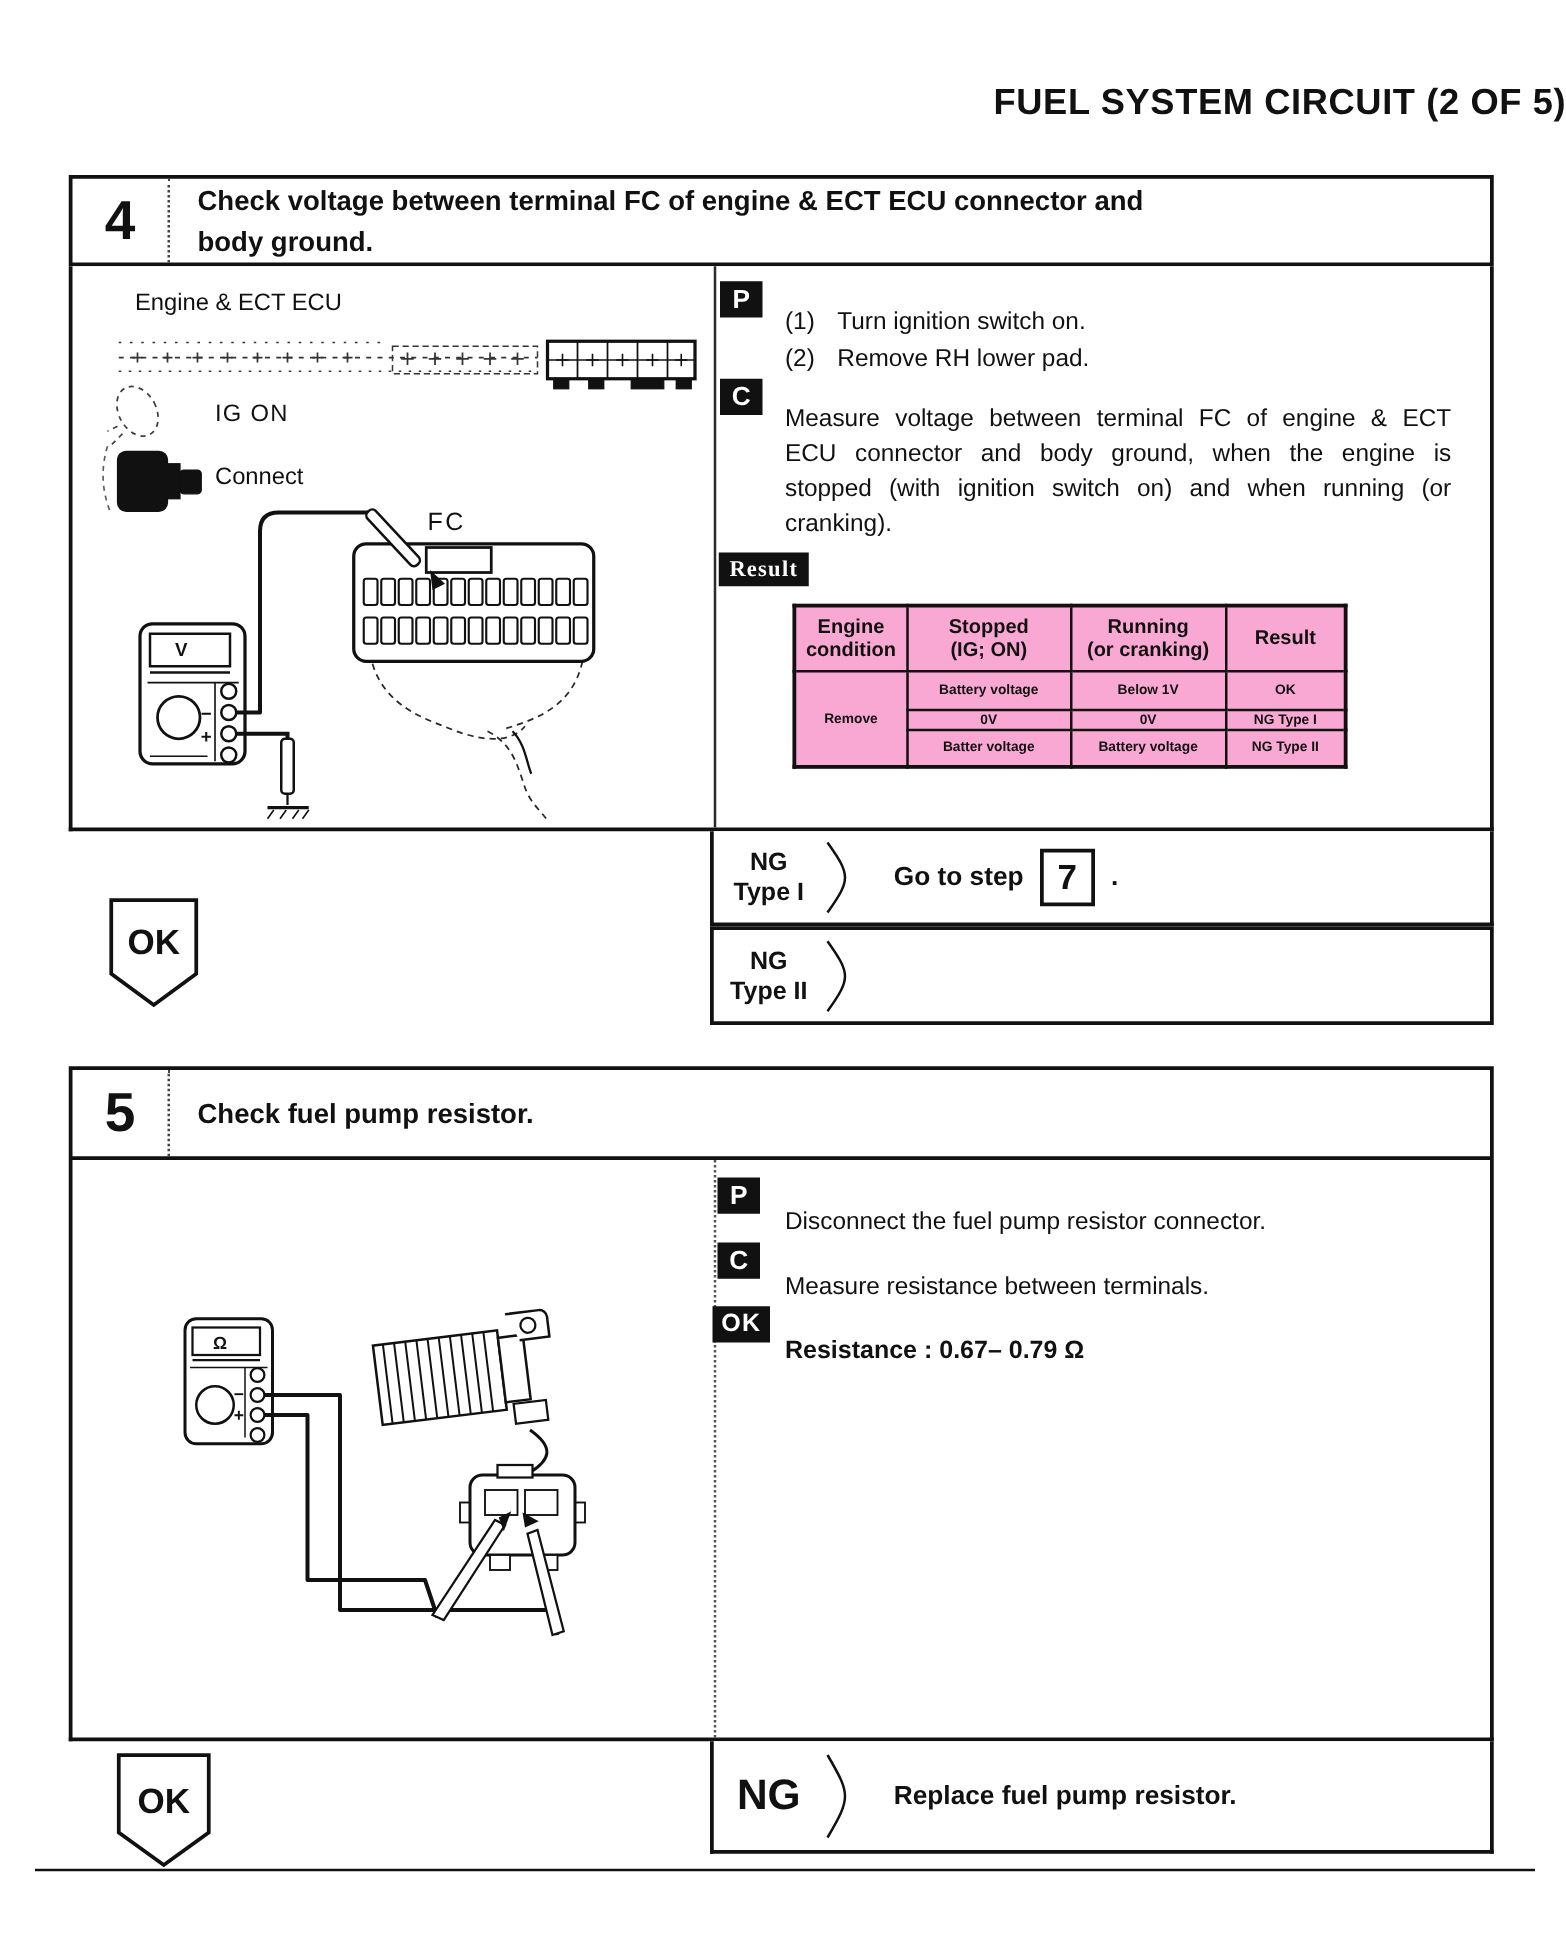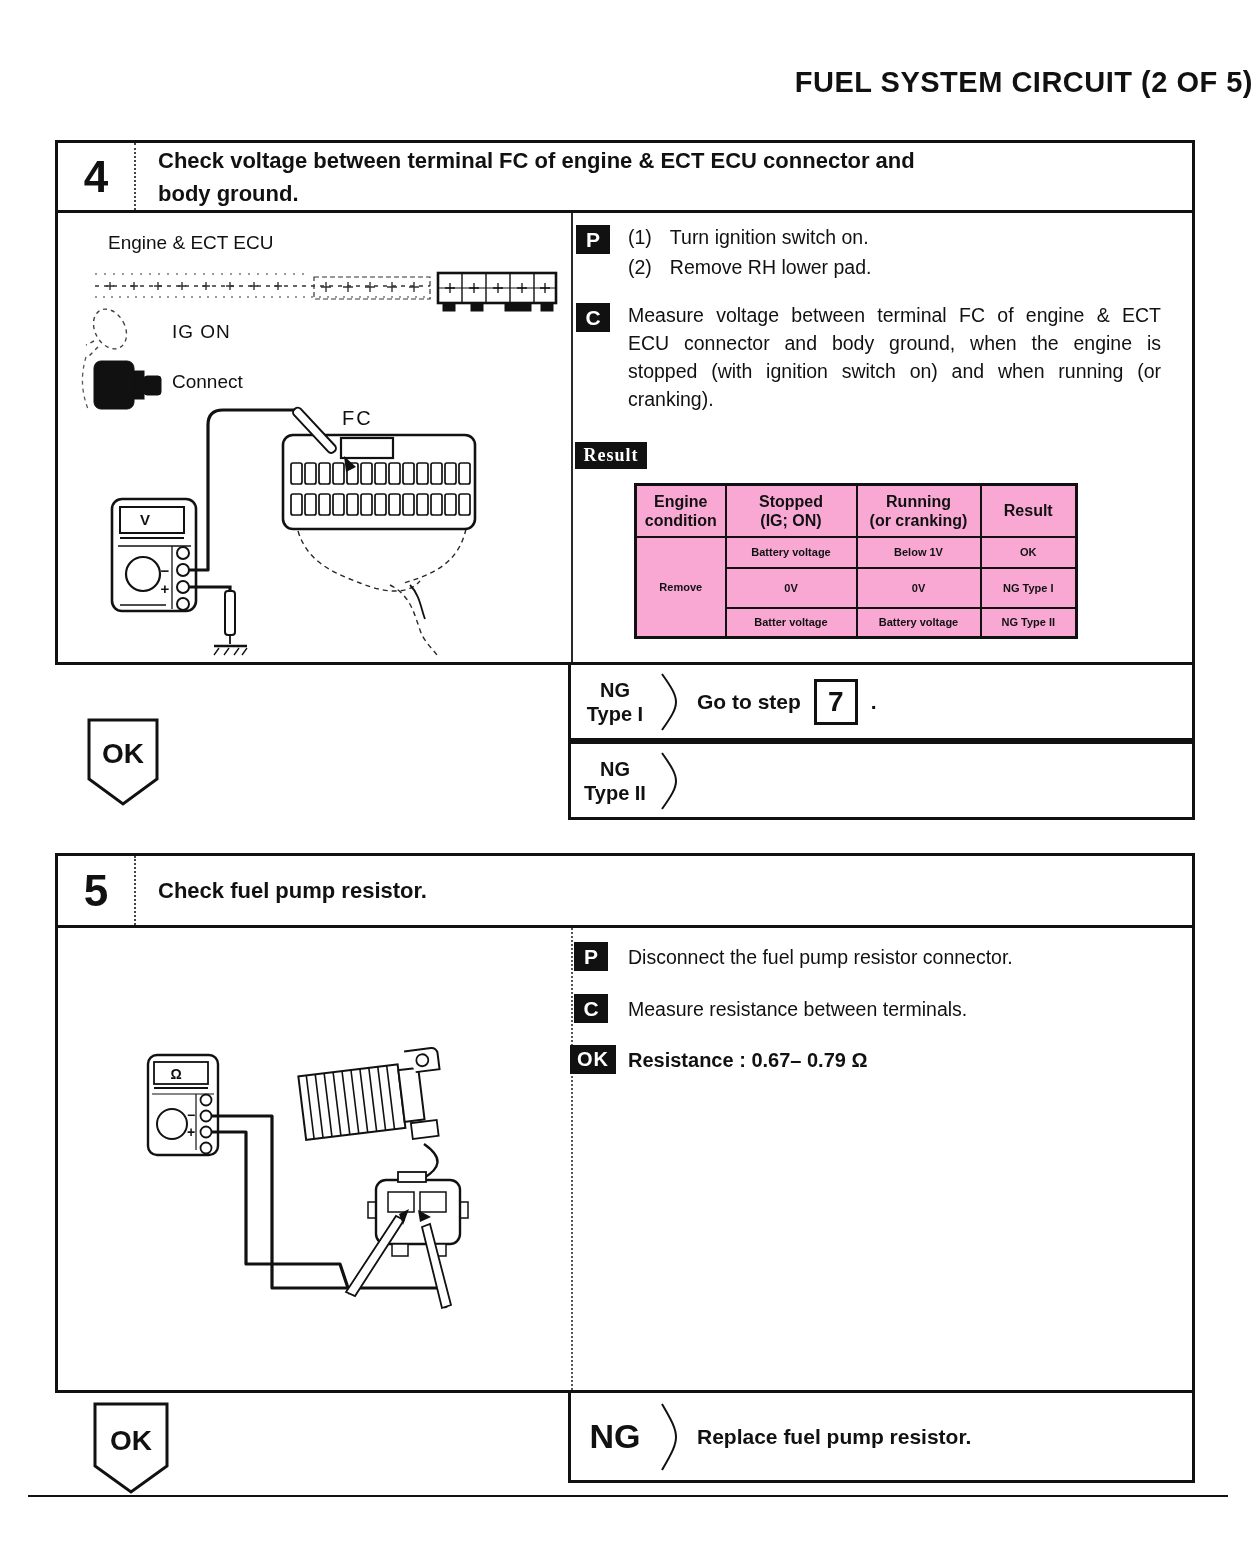--- a/index.html
+++ b/index.html
@@ -22,38 +22,38 @@
   .divider{position:absolute;top:0;bottom:0;left:513px;width:0;}
   .div-solid{border-left:2px solid #2a2a2a;}
   .div-dash{border-left:2px dotted #555;}
   
   .tag{position:absolute;background:#111;color:#fff;display:flex;align-items:center;
        justify-content:center;font-weight:bold;}
   .tag-sq{width:34px;height:29px;font-size:21px;}
   .tag-ok{width:46px;height:29px;font-size:20px;letter-spacing:1px;}
   .tag-result{width:72px;height:27px;font-family:"Liberation Serif",serif;
               font-size:18px;letter-spacing:1px;}
-  .bodytext{position:absolute;font-size:19.5px;line-height:28px;}
+  .bodytext{position:absolute;font-size:19.5px;line-height:28px;margin-top:20px;}
   .just{text-align:justify;word-spacing:4px;}
   .boldtext{font-weight:bold;}
   
   table.rtable{position:absolute;border-collapse:collapse;table-layout:fixed;
                background:#f9a8d4;border:3px solid #111;}
   table.rtable th,table.rtable td{border:2px solid #111;text-align:center;padding:0 2px;
                font-weight:bold;overflow:hidden;}
   table.rtable th{font-size:16px;line-height:1.2;white-space:pre-line;}
   table.rtable td{font-size:11px;}
   td.thickl,th.thickl{border-left:4px solid #111;}
   
   .ngrow{position:absolute;left:568px;width:627px;border:3px solid #111;border-top:none;
          box-sizing:border-box;display:flex;align-items:center;background:#fff;}
   .nglabel{width:88px;flex:0 0 88px;text-align:center;font-weight:bold;
            font-size:20px;line-height:1.2;}
   .nglabel-big{font-size:34px;}
-  .ngtext{display:flex;align-items:center;gap:13px;margin-left:18px;
+  .ngtext{display:flex;align-items:center;gap:13px;margin-left:36px;
           font-size:21px;font-weight:bold;}
   .stepref{width:44px;height:46px;border:3px solid #111;display:flex;align-items:center;
            justify-content:center;font-size:28px;font-weight:bold;box-sizing:border-box;}
   
   .badge{position:absolute;}
   .badge .btxt{position:absolute;left:0;top:22px;width:100%;text-align:center;
                font-size:28px;font-weight:bold;}
   .rule{position:absolute;border-top:2.5px solid #111;}
   svg text{font-family:"Liberation Sans",sans-serif;font-weight:bold;fill:#111;}
   svg{display:block;}
@@ -222,21 +222,21 @@
           <th class="thickl">Result</th>
         </tr>
       </thead>
       <tbody>
         <tr style="height:31px;">
           <td rowspan="3">Remove</td>
           <td>Battery voltage</td>
           <td>Below 1V</td>
           <td class="thickl">OK</td>
         </tr>
-        <tr style="height:40px;">
+        <tr style="height:16px;">
           <td>0V</td>
           <td>0V</td>
           <td class="thickl">NG Type I</td>
         </tr>
         <tr style="height:30px;">
           <td>Batter voltage</td>
           <td>Battery voltage</td>
           <td class="thickl">NG Type II</td>
         </tr>
       </tbody>

